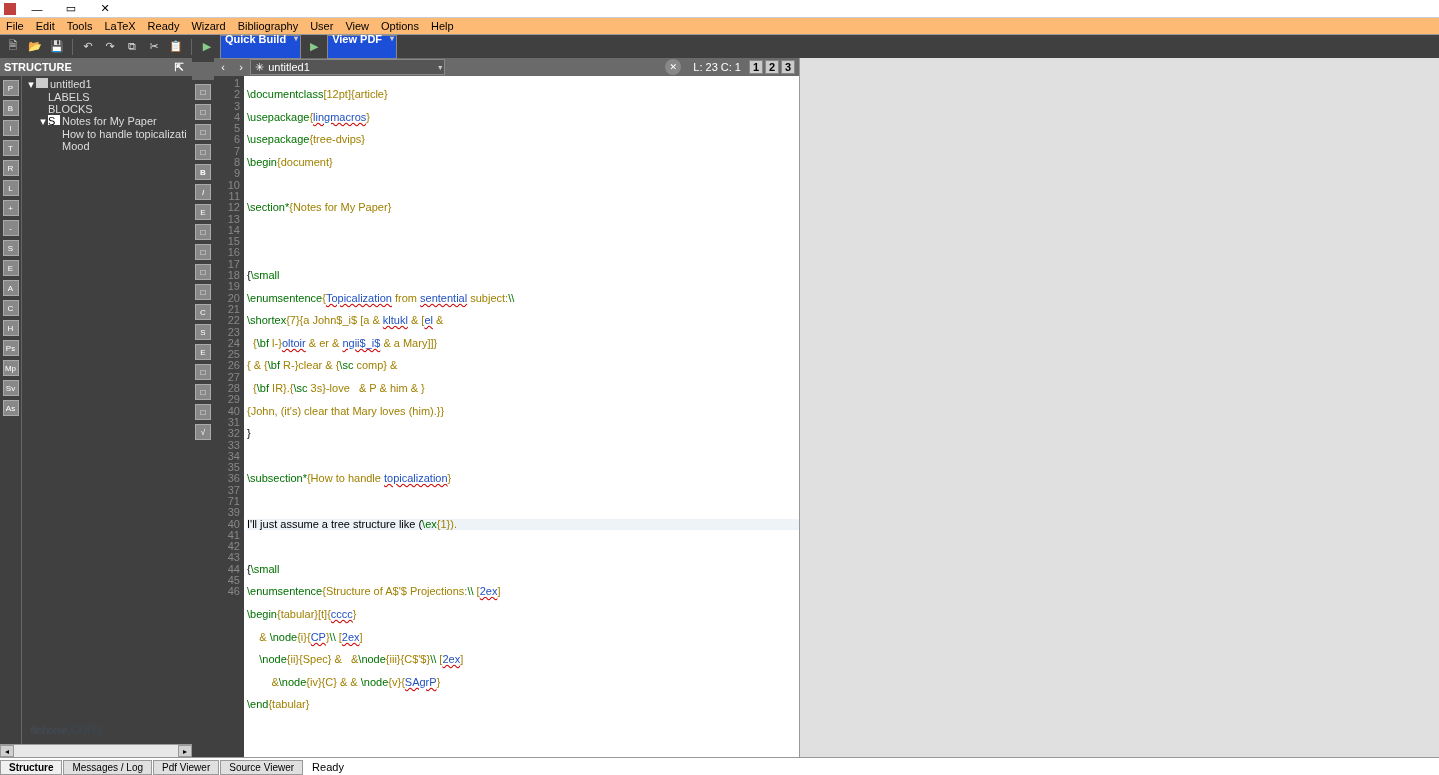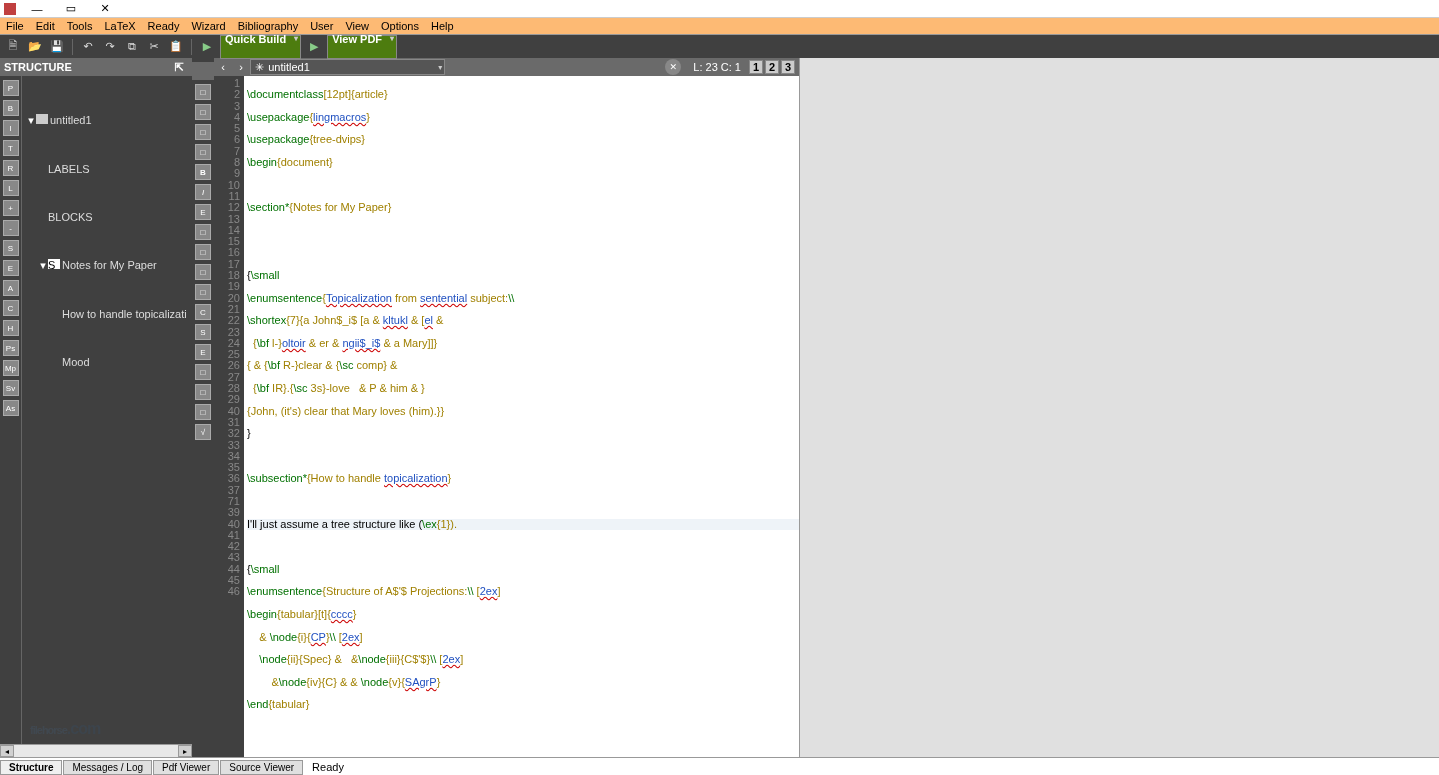--- a/index.html
+++ b/index.html
@@ -7,30 +7,30 @@
 .titlebar { height: 18px; background: #fff; display: flex; align-items: center; padding-left: 4px; border-bottom: 1px solid #ccc; }
 .titlebar .icon { width: 12px; height: 12px; background: #c04040; margin-right: 4px; }
 .titlebar .title { flex: 1; }
 .titlebar .win-btns { display: flex; }
 .win-btn { width: 34px; height: 17px; display: flex; align-items: center; justify-content: center; cursor: pointer; }
 .menubar { height: 17px; background: #fdba74; display: flex; align-items: center; border-bottom: 1px solid #999; }
 .menu-item { padding: 0 6px; cursor: pointer; }
 .toolbar { height: 23px; background: #404040; display: flex; align-items: center; padding: 0 4px; gap: 4px; }
 .tool-btn { width: 18px; height: 18px; display: flex; align-items: center; justify-content: center; cursor: pointer; color: #ddd; border-radius: 2px; }
 .tool-sep { width: 1px; height: 16px; background: #666; margin: 0 2px; }
-.combo { height: 24px; background: #4d7c0f; border: 1px solid #888; color: #fff; padding: 0 14px 16px 4px; font-weight: bold; cursor: pointer; position: relative; display: flex; align-items: center; }
+.combo { height: 24px; background: #1d4ed8; border: 1px solid #888; color: #fff; padding: 0 14px 16px 4px; font-weight: bold; cursor: pointer; position: relative; display: flex; align-items: center; }
 .combo::after { content: "▾"; position: absolute; right: 2px; font-size: 8px; color: #ccc; }
 .main { display: flex; height: 699px; }
 .structure-panel { width: 192px; display: flex; flex-direction: column; background: #404040; }
 .structure-header { height: 18px; background: #6a6a6a; color: #fff; padding: 0 4px; display: flex; align-items: center; font-weight: bold; }
 .structure-body { flex: 1; display: flex; }
 .left-icons { width: 22px; background: #404040; border-right: 1px solid #666; display: flex; flex-direction: column; align-items: center; padding-top: 4px; gap: 4px; }
 .licon { width: 16px; height: 16px; cursor: pointer; background: #888; border: 1px solid #aaa; display: flex; align-items: center; justify-content: center; font-size: 8px; color: #fff; }
 .tree { flex: 1; color: #ddd; padding: 2px; overflow: hidden; }
-.tree-item { padding: 0 2px; white-space: nowrap; margin-top: 36px; }
+.tree-item { padding: 0 2px; white-space: nowrap; }
 .tree-item .expander { display: inline-block; width: 10px; text-align: center; color: #fff; }
 .tree-item .ticon { display: inline-block; width: 12px; height: 10px; background: #ccc; margin-right: 2px; }
 .middle-icons { width: 22px; background: #404040; display: flex; flex-direction: column; align-items: center; padding-top: 4px; gap: 4px; }
 .nav-btn { width: 18px; height: 16px; display: flex; align-items: center; justify-content: center; cursor: pointer; color: #fff; }
 .doc-combo { flex: 1; height: 16px; background: #555; border: 1px solid #888; color: #fff; padding: 0 14px 0 4px; position: relative; display: flex; align-items: center; }
 .doc-combo::after { content: "▾"; position: absolute; right: 2px; font-size: 8px; color: #ccc; }
 .editor-wrap { flex: 1; display: flex; flex-direction: column; }
 .editor-header { height: 18px; background: #6a6a6a; display: flex; align-items: center; }
 .cursor-info { color: #fff; padding: 0 4px; margin-left: auto; }
 .panel-nums { display: flex; gap: 2px; margin: 0 4px; }

